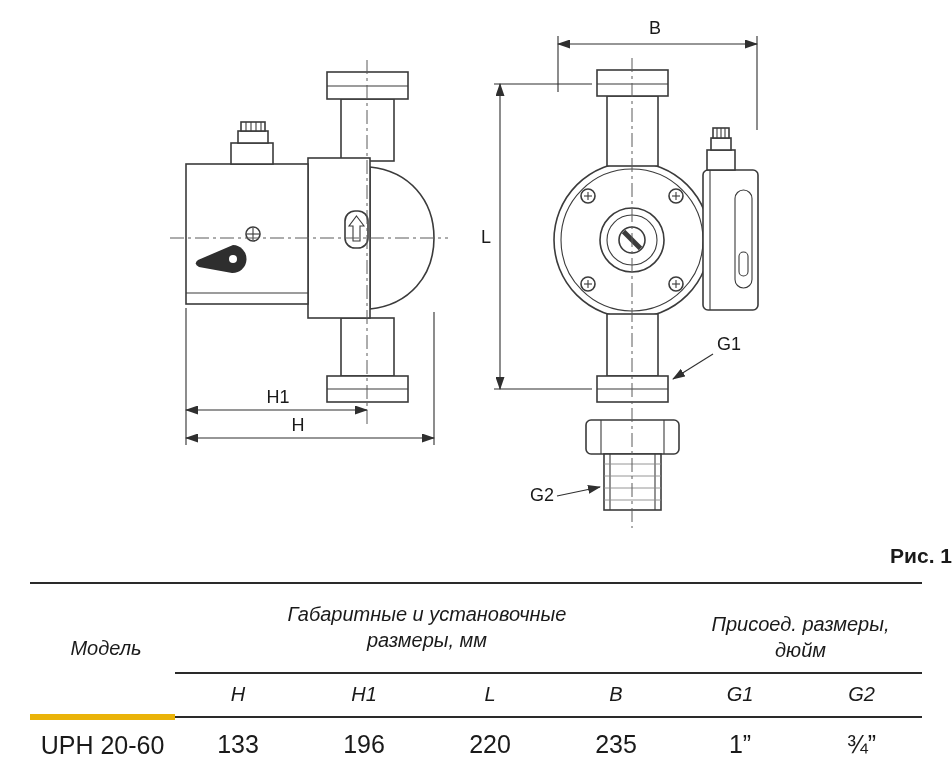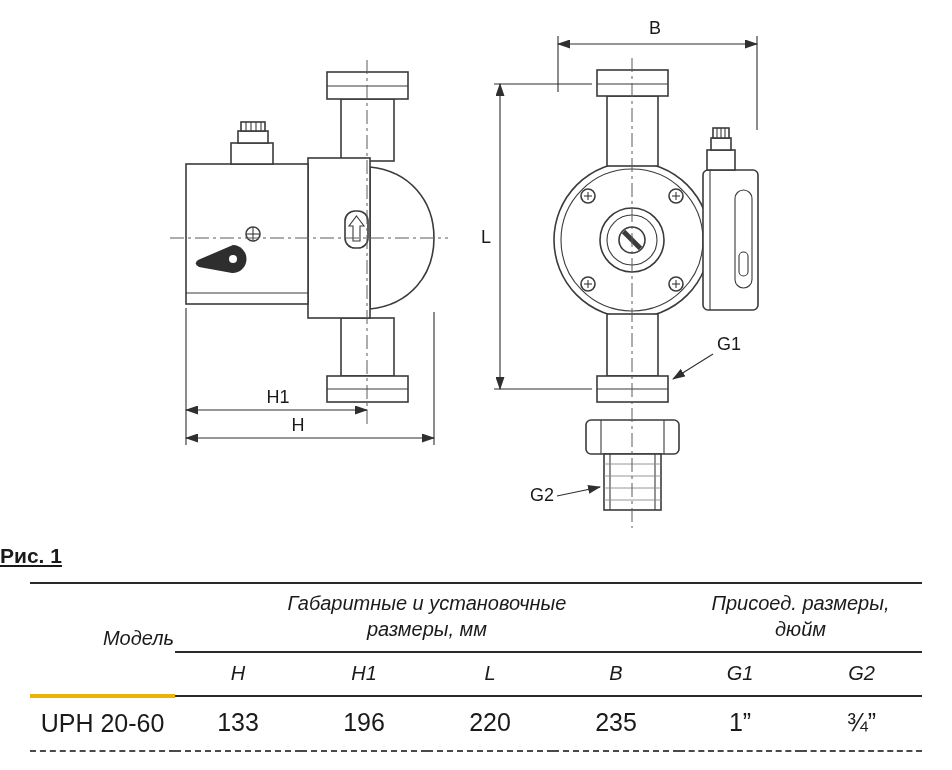--- a/index.html
+++ b/index.html
@@ -16,54 +16,53 @@
   
   .s    { fill:#ffffff; stroke:#3b3b3b; stroke-width:1.6; }
   .s2   { fill:none;    stroke:#3b3b3b; stroke-width:1.1; }
   .thin { fill:none;    stroke:#8a8a8a; stroke-width:0.9; }
   .cl   { fill:none;    stroke:#5a5a5a; stroke-width:1;   stroke-dasharray:14 4 3 4; }
   .dim  { fill:none;    stroke:#2f2f2f; stroke-width:1.1; }
   .lbl  { font-family:"Liberation Sans", sans-serif; font-size:18px; fill:#1a1a1a; }
   .dark { fill:#2e2e2e; stroke:none; }
 
   .caption {
-    text-align:left;
+    text-align:right;
     font-size:21px;
     font-weight:bold;
     margin:6px 0 14px 0;
-    text-decoration:underline;
   }
 
   table.dims {
     width:892px;
     margin:0 auto;
     border-collapse:collapse;
     table-layout:fixed;
     border-top:2px solid #2a2a2a;
   }
   table.dims th {
     font-weight:normal;
     font-style:italic;
     font-size:20px;
   }
   th.model-h {
-    text-align:right;
+    text-align:center;
     vertical-align:middle;
     padding-left:8px;
-    border-bottom:4px solid #eab308;
+    border-bottom:6px solid #eab308;
   }
   th.group {
     border-bottom:2px solid #2a2a2a;
     padding:6px 4px 8px 4px;
     line-height:1.32;
     text-align:center;
   }
   th.group span { display:inline-block; }
   th.group .w1 { max-width:300px; }
-  th.group .w2 { max-width:200px; }
+  th.group .w2 { max-width:200px;margin-top:21px; }
   th.sub {
     padding:9px 0 10px 0;
     text-align:center;
     border-bottom:2px solid #2a2a2a;
   }
   table.dims td {
     padding:11px 0 12px 0;
     text-align:center;
     font-size:25px;
     border-bottom:2px dashed #4a4a4a;

